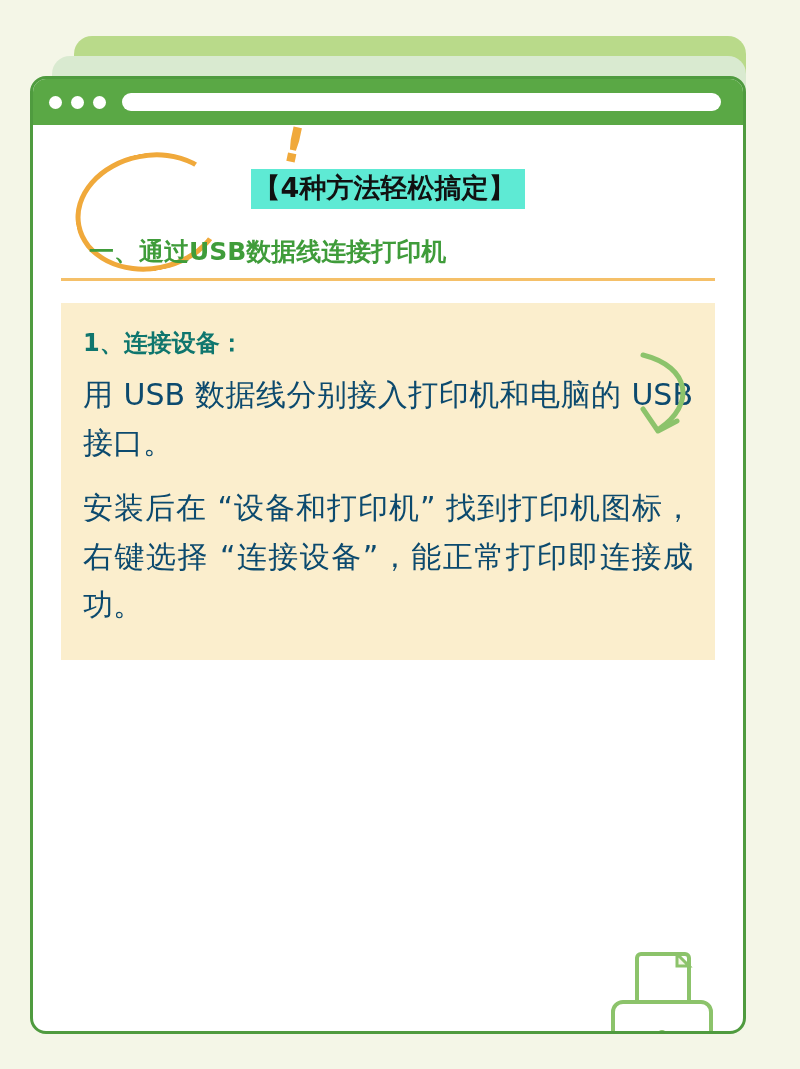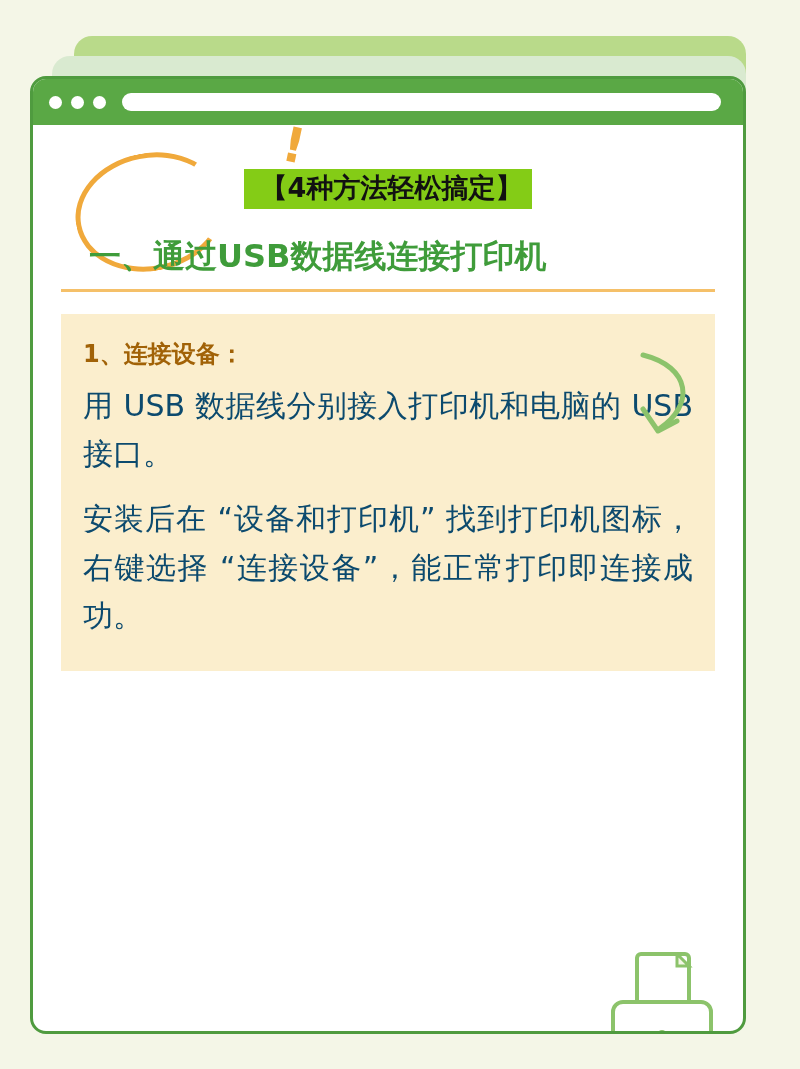--- a/index.html
+++ b/index.html
@@ -127,31 +127,31 @@
   .subtitle-row {
     text-align: center;
     margin-top: 16px;
   }
   .subtitle {
     display: inline-block;
     font-family: "DejaVu Sans", sans-serif;
     font-weight: bold;
     font-size: 27px;
     color: #111111;
-    background: #84cc16;
-    padding: 2px 10px 4px 17px;
+    background: #5eead4;
+    padding: 2px 10px 4px 3px;
     line-height: 1.25;
     text-align: center;
   }
 
   .section-heading {
     margin-top: 26px;
     font-family: "DejaVu Sans", sans-serif;
     font-weight: bold;
-    font-size: 32px;
+    font-size: 25px;
     color: #3f9c3a;
     padding-left: 28px;
     position: relative;
     z-index: 3;
   }
   .divider {
     margin-top: 10px;
     height: 3px;
     background: #f5c069;
     width: 100%;
@@ -171,21 +171,21 @@
   .panel {
     margin-top: 22px;
     background: #fbeecd;
     padding: 24px 22px 30px 22px;
     box-sizing: border-box;
   }
   .step-title {
     font-family: "DejaVu Sans", sans-serif;
     font-weight: bold;
     font-size: 24px;
-    color: #a16207;
+    color: #0f766e;
     margin: 0 0 12px 0;
   }
   .step-title + .step-body {
     margin-top: 0;
   }
   .step-body {
     font-family: "DejaVu Sans", sans-serif;
     font-size: 30px;
     color: #0c4a6e;
     line-height: 1.62;

